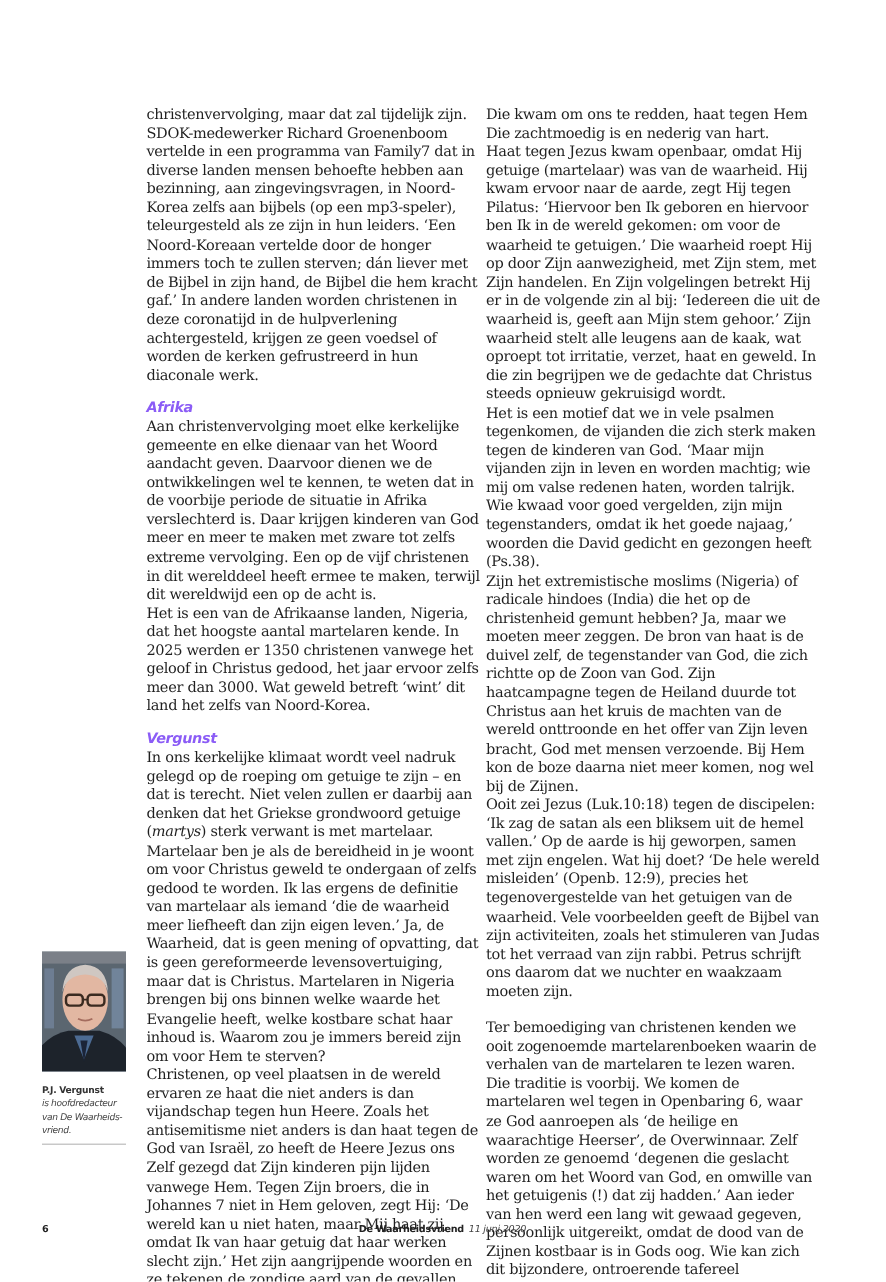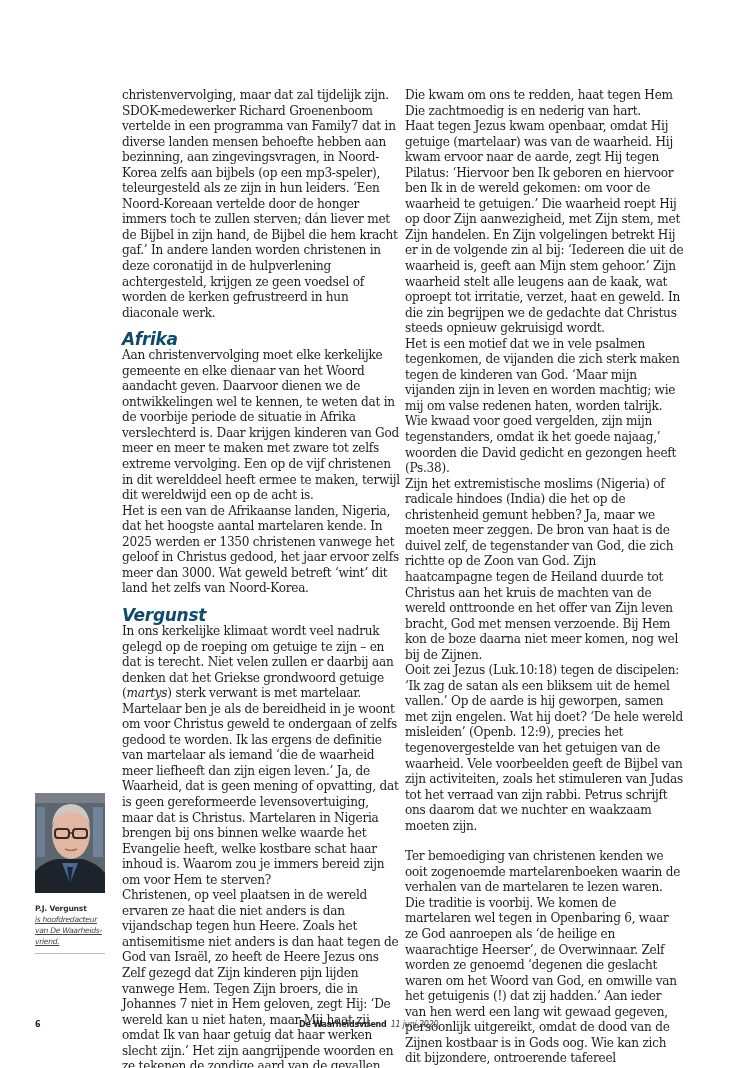--- a/index.html
+++ b/index.html
@@ -1,27 +1,27 @@
 <!DOCTYPE html>
 <html><head>
 <meta charset="utf-8">
 <style>
   html, body { margin:0; padding:0; background:#ffffff; }
   body { width:738px; height:1068px; position:relative; overflow:hidden; font-family:"DejaVu Serif", serif; color:#1f1f1f; }
   .col { position:absolute; top:88px; width:280px; font-size:12.1px; line-height:15.55px; letter-spacing:-0.25px; }
   #col-left { left:122px; }
   #col-right { left:405px; width:280px; }
   .para { margin:0; white-space:pre-line; }
-  .heading { margin:10px 0 1px 0; font-family:"DejaVu Sans", sans-serif; font-style:italic; font-size:17px; line-height:16px; color:#0c4a6e; letter-spacing:-0.3px; }
+  .heading { margin:10px 0 1px 0; font-family:"DejaVu Sans", sans-serif; font-style:italic; font-size:12px; line-height:16px; color:#8b5cf6; letter-spacing:-0.3px; }
   .spacer { height:15px; }
   em { font-style:italic;text-align:right; }
   #author { position:absolute; left:35px; top:793px; width:72px; }
   #author-photo { width:70px; height:100px; position:relative; overflow:hidden; background:#4a5560; }
   #author-name { margin-top:10px; font-family:"DejaVu Sans", sans-serif; font-weight:bold; font-size:7.6px; line-height:11px; color:#333; letter-spacing:-0.2px; }
-  #author-role { font-family:"DejaVu Sans", sans-serif; font-style:italic; font-size:7.6px; line-height:11px; color:#444; letter-spacing:-0.3px; white-space:pre-line;text-decoration:underline; }
+  #author-role { font-family:"DejaVu Sans", sans-serif; font-style:italic; font-size:7.6px; line-height:11px; color:#444; letter-spacing:-0.3px; white-space:pre-line; }
   #author-rule { margin-top:6px; width:70px; height:0; border-top:1px solid #bbb; }
   #footer { position:absolute; top:1020px; left:0; width:738px; font-family:"DejaVu Sans", sans-serif; font-size:8px; color:#222; }
   #page-number { position:absolute; left:35px; font-weight:bold; }
   #footer-title { position:absolute; left:299px; font-weight:bold; letter-spacing:-0.2px; }
   #footer-date { font-weight:normal; font-style:italic; margin-left:4px; color:#444; }
 </style>
 </head>
 <body>
 
 <div id="col-left" class="col">

